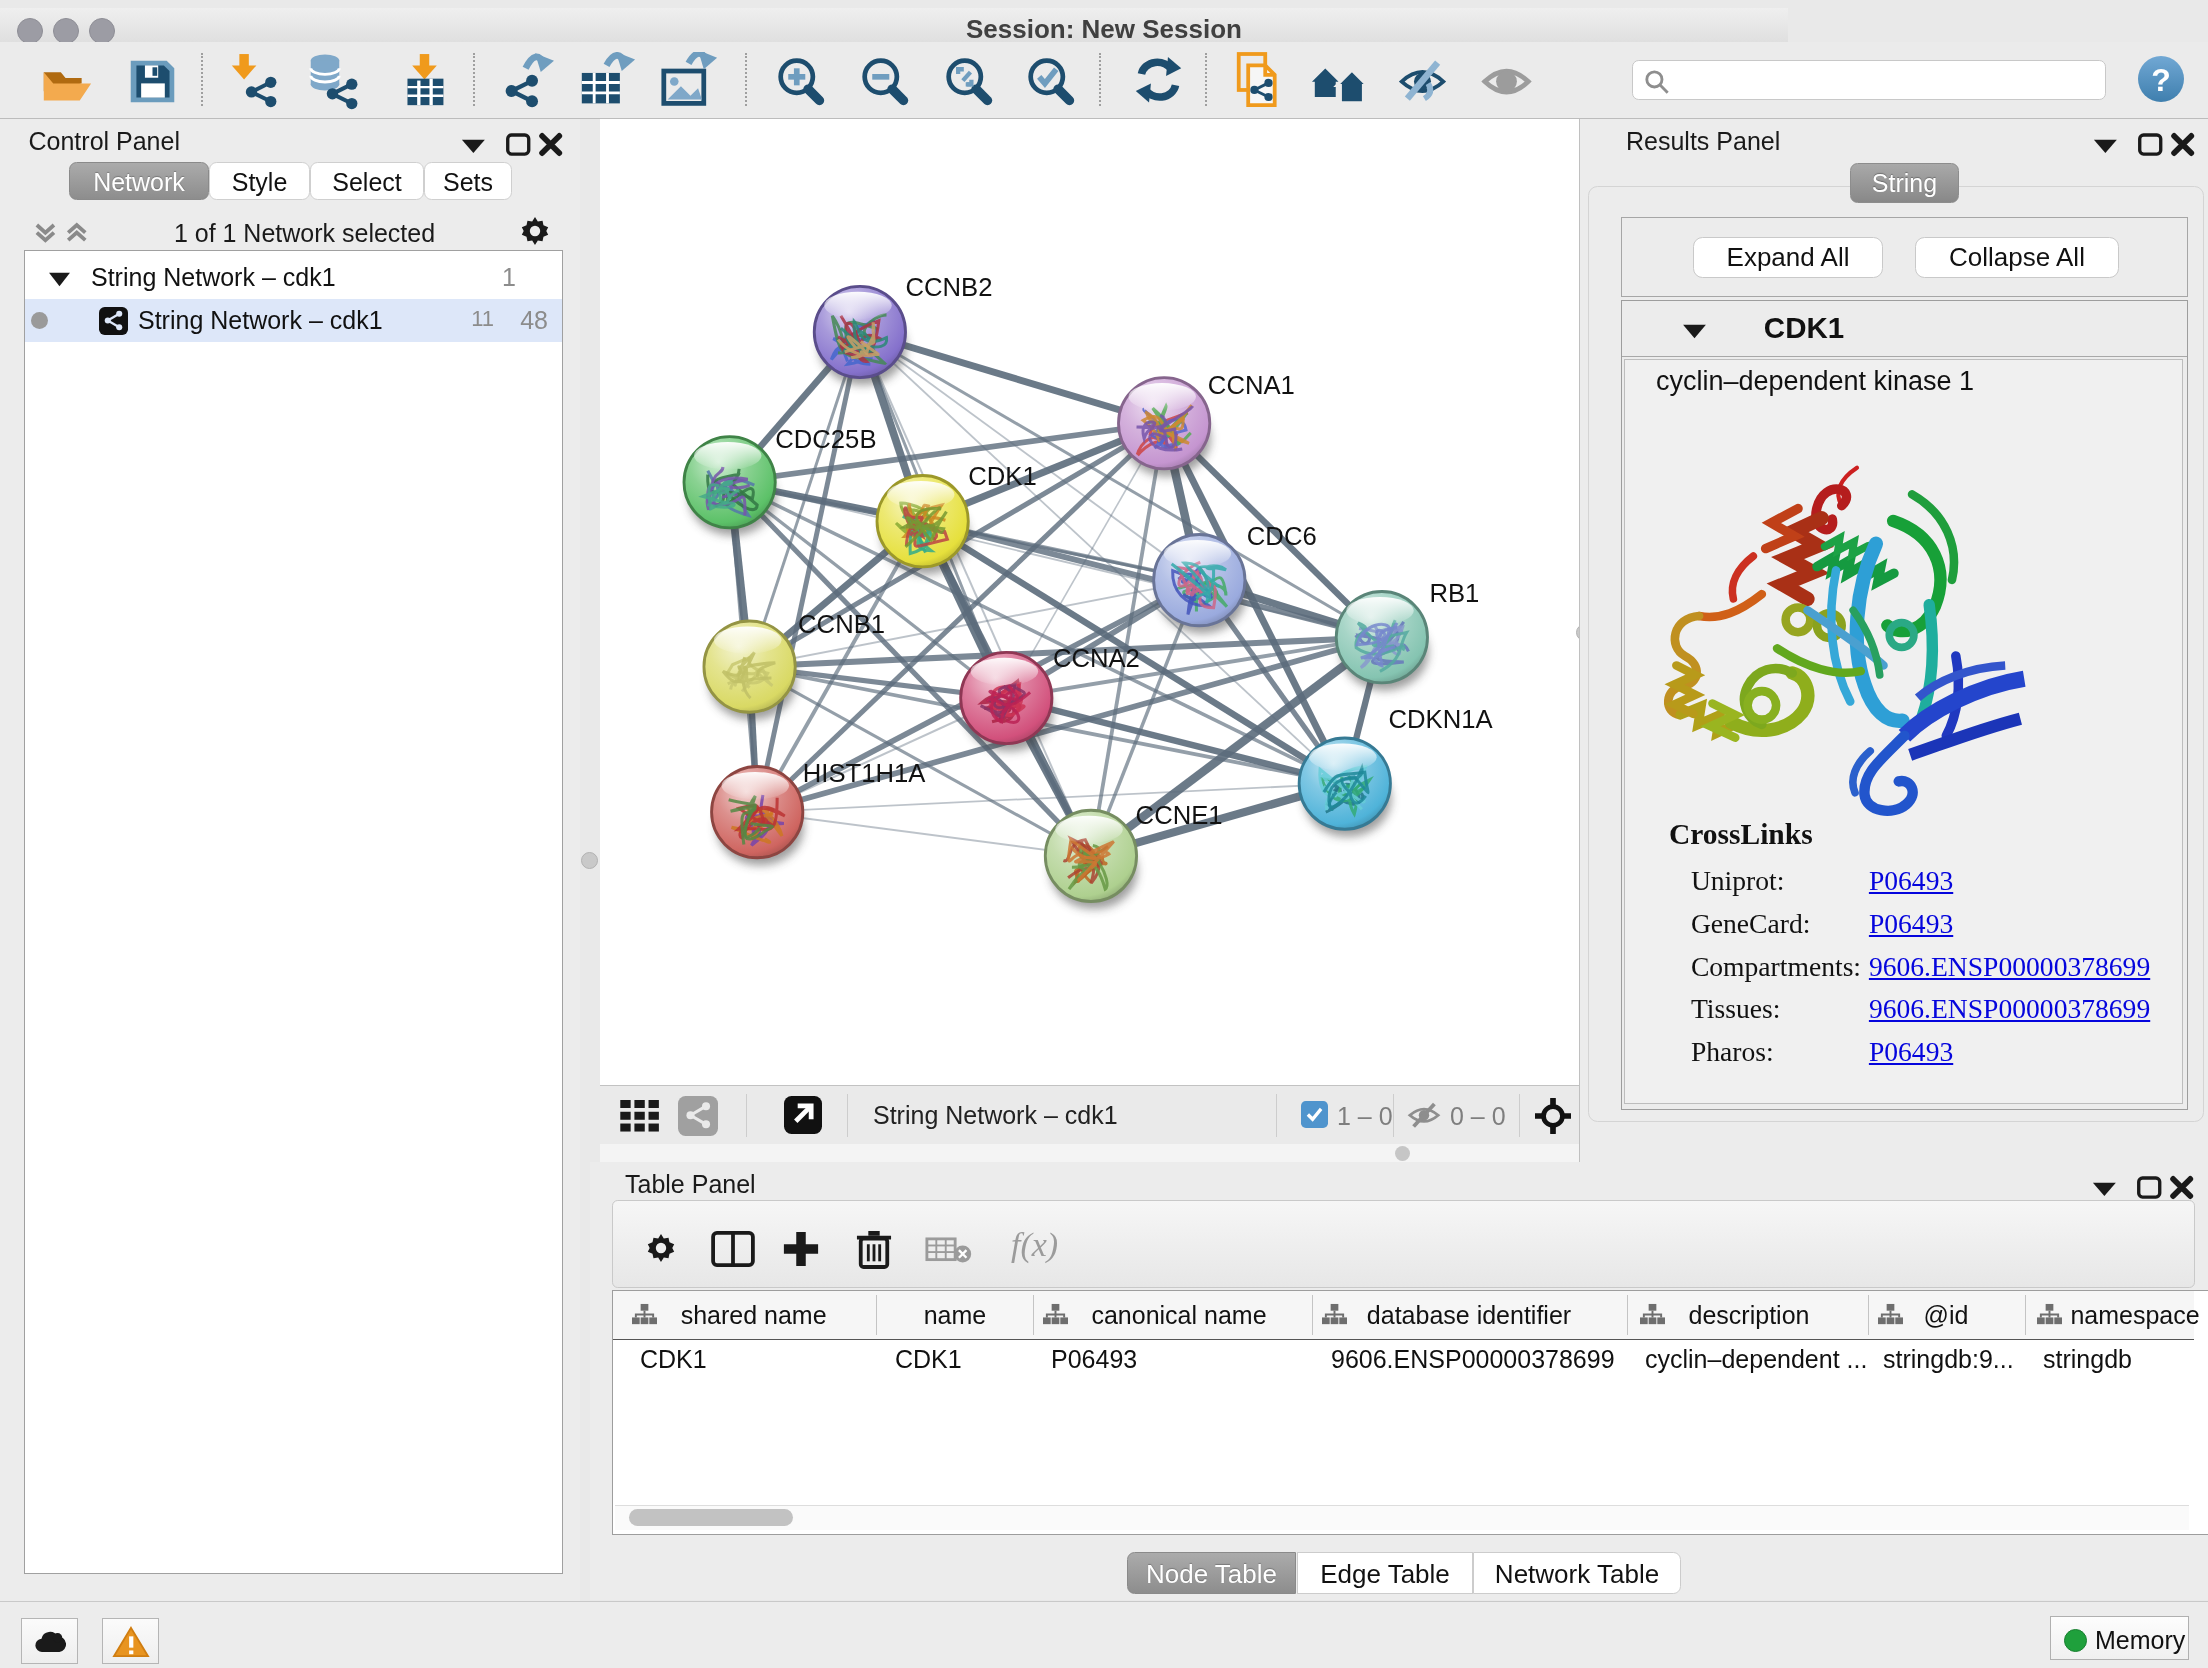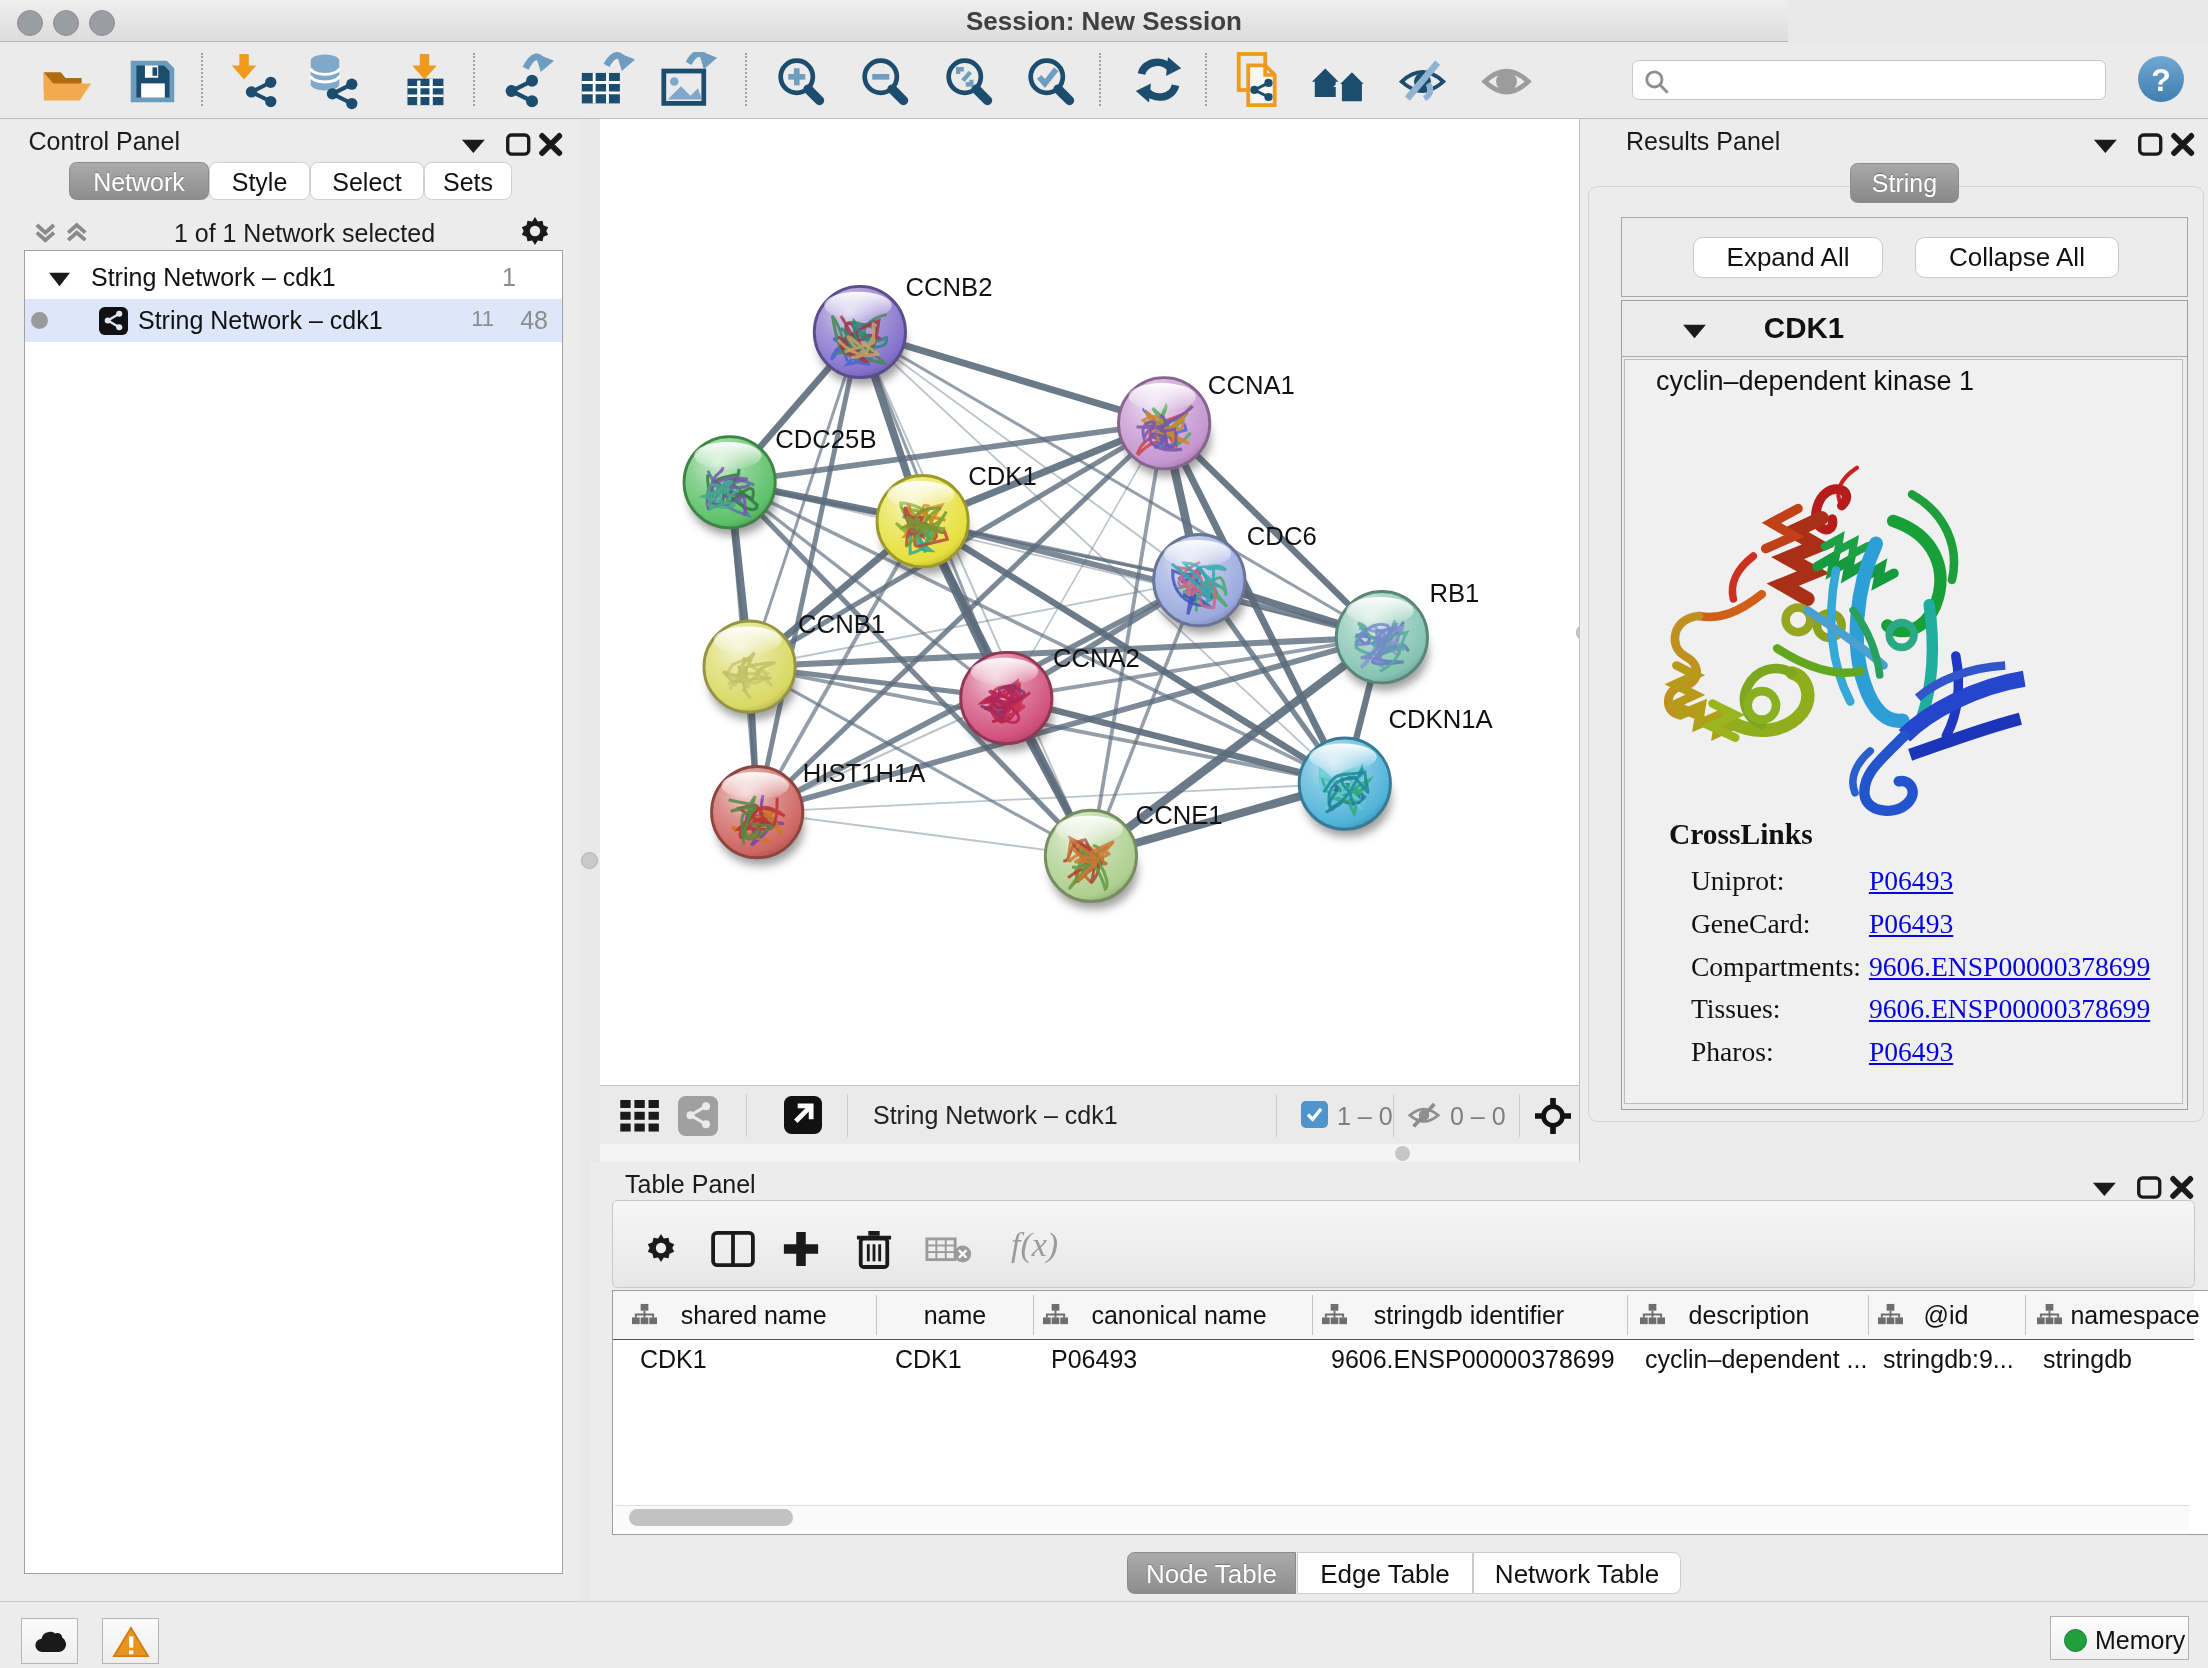--- a/index.html
+++ b/index.html
@@ -1,18 +1,18 @@
 <!DOCTYPE html>
 <html style="font-size:15px"><head><meta charset="utf-8"><title>Session: New Session</title>
 <style>
 html,body{margin:0;padding:0;}
 body{width:2208px;height:1668px;position:relative;overflow:hidden;
  font-family:"Liberation Sans",sans-serif;background:#e9e9e9;}
 .abs{position:absolute;}
-#titlebar{left:0;top:0;width:1788px;height:41px;
+#titlebar{left:0;top:8px;width:1788px;height:41px;
  background:linear-gradient(#efefef,#dcdcdc);border-bottom:1px solid #b9b9b9;}
 .tl{position:absolute;top:9.5px;width:24px;height:24px;border-radius:50%;
  background:#9c9ca4;border:1px solid #8e8e96;}
 #wtitle{position:absolute;top:5.7px;left:0;width:2208px;text-align:center;
  font-size:26px;font-weight:bold;color:#404040;}
 #toolbar{left:0;top:42px;width:2208px;height:76px;background:#ebebeb;border-bottom:1px solid #bcbcbc;}
 .tsep{position:absolute;top:11.4px;height:53px;width:0;
  border-left:2.9px dotted #9f9f9f;}
 #searchbox{position:absolute;left:1632px;top:18px;width:472px;height:38px;background:#fff;
  border:1.9px solid #c8c8c8;border-radius:6.7px;}
@@ -811,21 +811,21 @@
             <path d="M14,8 L14,12 M5,15 L5,12 L23,12 L23,15 M14,12 L14,15" stroke="#6e6e6e" stroke-width="2" fill="none"></path>
           </svg>
           <div class="thcell" style="left:414px;width:304px">canonical name</div>
           <svg class="abs" style="left:708px;top:12.4px" width="27" height="25" viewBox="0 0 28 26">
             <rect x="10" y="1" width="8" height="7" fill="#6e6e6e"></rect>
             <rect x="1" y="15" width="8" height="7" fill="#6e6e6e"></rect>
             <rect x="10" y="15" width="8" height="7" fill="#6e6e6e"></rect>
             <rect x="19" y="15" width="8" height="7" fill="#6e6e6e"></rect>
             <path d="M14,8 L14,12 M5,15 L5,12 L23,12 L23,15 M14,12 L14,15" stroke="#6e6e6e" stroke-width="2" fill="none"></path>
           </svg>
-          <div class="thcell" style="left:704px;width:304px">stringdb identifier</div>
+          <div class="thcell" style="left:704px;width:304px">database identifier</div>
           <svg class="abs" style="left:1026px;top:12.4px" width="27" height="25" viewBox="0 0 28 26">
             <rect x="10" y="1" width="8" height="7" fill="#6e6e6e"></rect>
             <rect x="1" y="15" width="8" height="7" fill="#6e6e6e"></rect>
             <rect x="10" y="15" width="8" height="7" fill="#6e6e6e"></rect>
             <rect x="19" y="15" width="8" height="7" fill="#6e6e6e"></rect>
             <path d="M14,8 L14,12 M5,15 L5,12 L23,12 L23,15 M14,12 L14,15" stroke="#6e6e6e" stroke-width="2" fill="none"></path>
           </svg>
           <div class="thcell" style="left:984px;width:304px">description</div>
           <svg class="abs" style="left:1264px;top:12.4px" width="27" height="25" viewBox="0 0 28 26">
             <rect x="10" y="1" width="8" height="7" fill="#6e6e6e"></rect>

